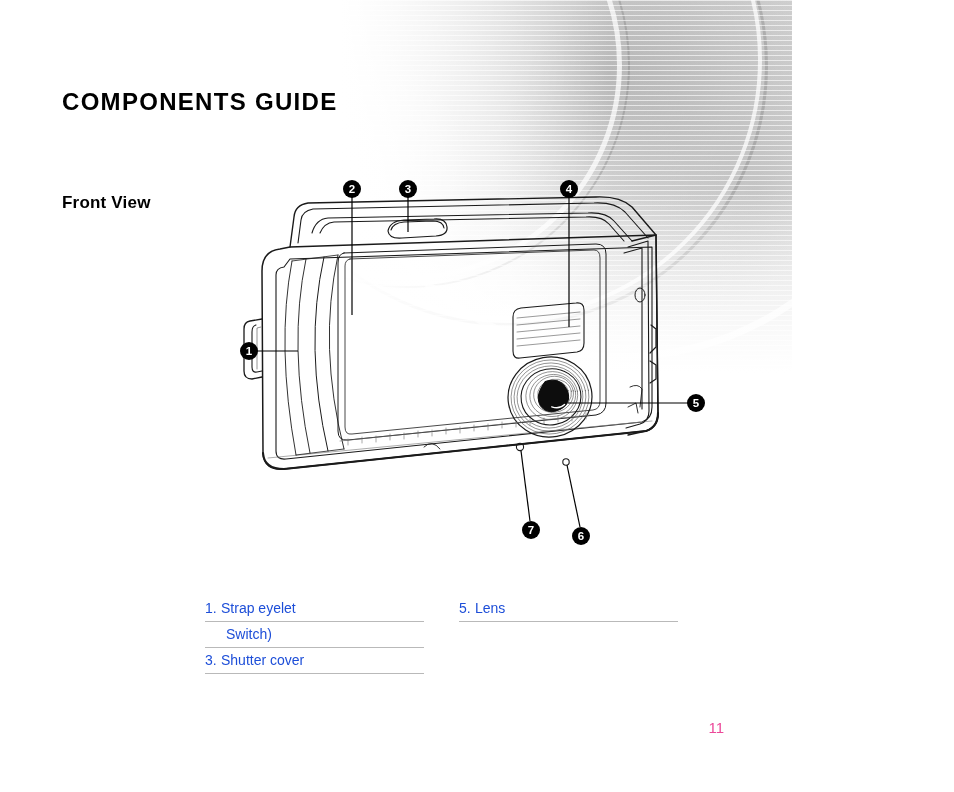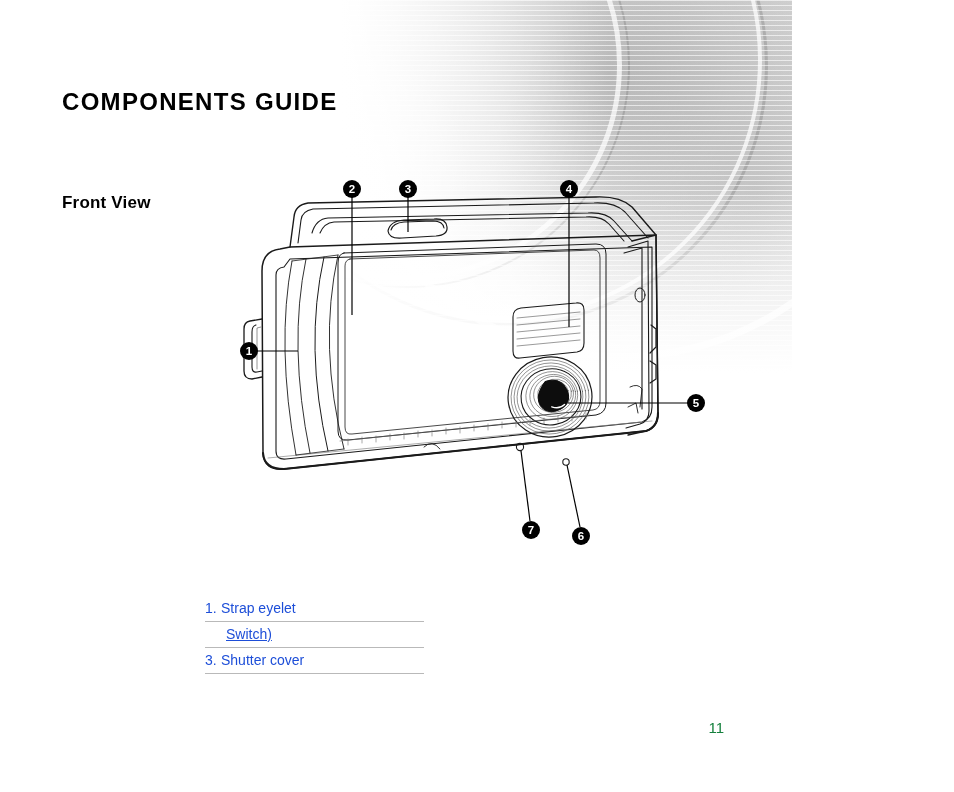--- a/index.html
+++ b/index.html
@@ -111,28 +111,28 @@
   .legend-row {
     font-size: 14px;
     color: #1d4ed8;
     line-height: 18px;
     padding: 3px 0 4px 0;
     border-bottom: 1px solid #b9b9b9;
     white-space: nowrap;
   }
   .legend-row .num { display: inline-block; min-width: 16px; }
   .legend-row.cont .num { visibility: hidden; }
-  .legend-row.cont .txt { padding-left: 5px; text-decoration: underline; }
+  .legend-row.cont .txt { padding-left: 5px; }
 
   
   #page-number {
     position: absolute;
     right: 68px; bottom: 56px;
     font-size: 15px;
-    color: #15803d;
+    color: #ec4899;
   }
 </style>
 </head>
 <body>
 
 <div id="page">
 
   <div id="bg-watermark">
     <div class="bg-haze"></div>
 
@@ -320,18 +320,21 @@
       </div>
       <div class="legend-row cont">
         <span class="num"></span><span class="txt">Switch)</span>
       </div>
       <div class="legend-row">
         <span class="num">3.</span><span class="txt">Shutter cover</span>
       </div>
     </div>
 
     <div class="legend-col">
+      <div class="legend-row">
+        <span class="num">5.</span><span class="txt">Lens</span>
+      </div>
     </div>
   </div>
 
   <div id="page-number">11</div>
 
 </div>
 
 </body></html>

